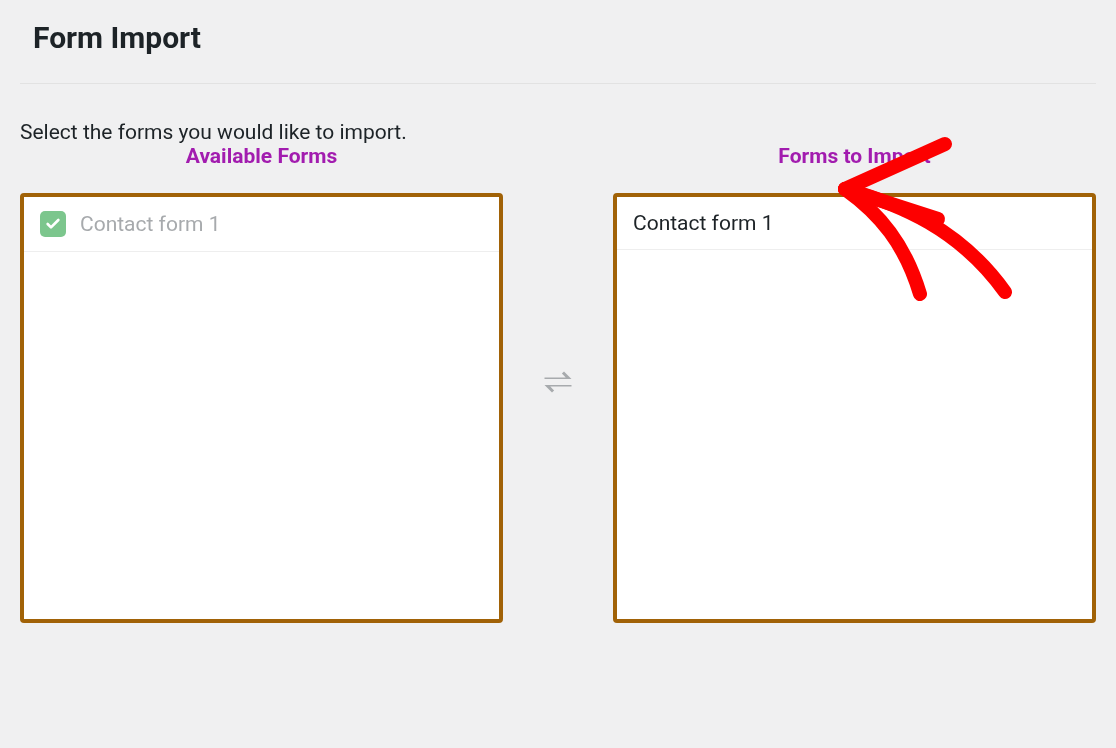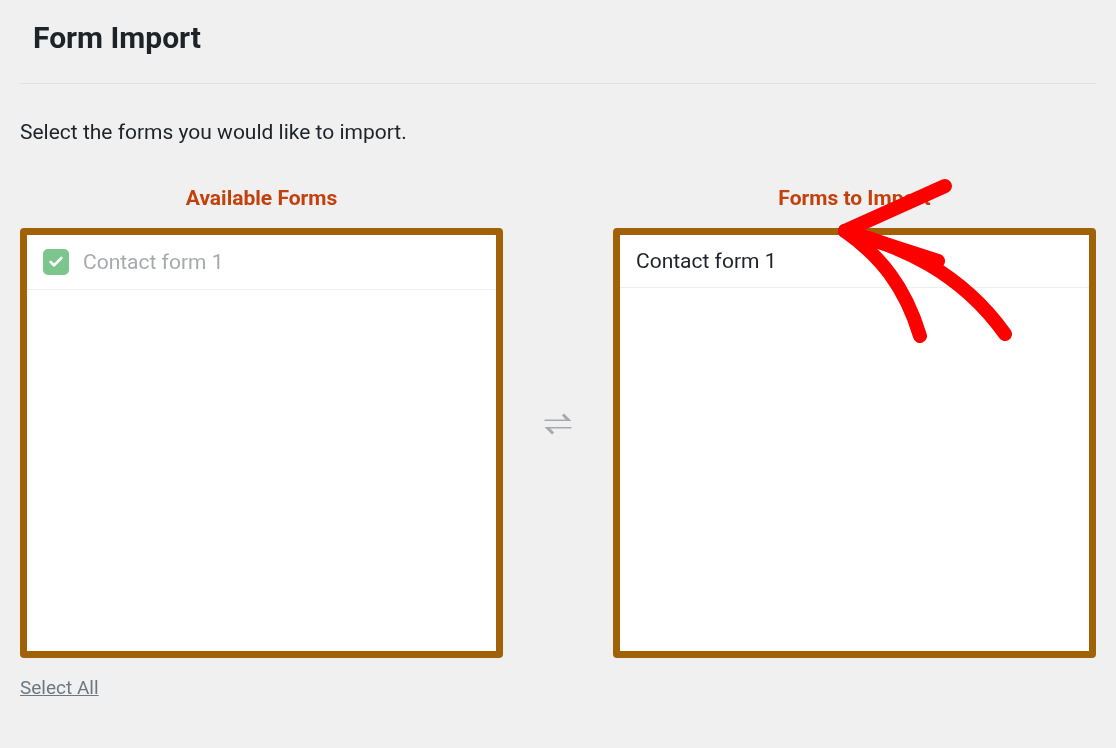--- a/index.html
+++ b/index.html
@@ -23,43 +23,42 @@
       margin-left: 13px;
     }
     .divider {
       border: none;
       border-top: 1px solid #e2e2e2;
       margin-bottom: 36px;
     }
     .instruction {
       font-size: 21px;
       color: #1d2327;
-      margin-bottom: 42px;
       font-weight: 400;
     }
     .columns {
       display: flex;
       align-items: flex-start;
       gap: 0;
     }
     .col {
       flex: 1;
       display: flex;
       flex-direction: column;
     }
     .col-header {
       font-size: 21px;
       font-weight: 700;
-      color: #c2410c;
+      color: #a21caf;
       text-align: center;
-      margin-bottom: 18px;
+      margin-bottom: 25px;
     }
     .listbox {
       background: #fff;
-      border: 7px solid #a16207;
+      border: 4px solid #a16207;
       border-radius: 4px;
       height: 430px;
       overflow: hidden;
     }
     .list-item {
       display: flex;
       align-items: center;
       padding: 14px 16px;
       border-bottom: 1px solid #eeeeee;
       font-size: 21px;
@@ -132,21 +131,20 @@
     <div class="listbox">
       <div class="list-item selected-src">
         <span class="checkbox">
           <svg viewBox="0 0 24 24" fill="none" stroke="#ffffff" stroke-width="4" stroke-linecap="round" stroke-linejoin="round">
             <polyline points="4 12 9 17 20 6"></polyline>
           </svg>
         </span>
         <span>Contact form 1</span>
       </div>
     </div>
-    <a class="select-all">Select All</a>
   </div>
 
   <div class="middle">
     <span class="swap-icon">
       <svg viewBox="0 0 24 24" fill="currentColor">
         <path d="M3 9h14.17l-2.58-2.59L16 5l5 5H3V9zm18 6H6.83l2.58 2.59L8 19l-5-5h18v1z"></path>
       </svg>
     </span>
   </div>
 

